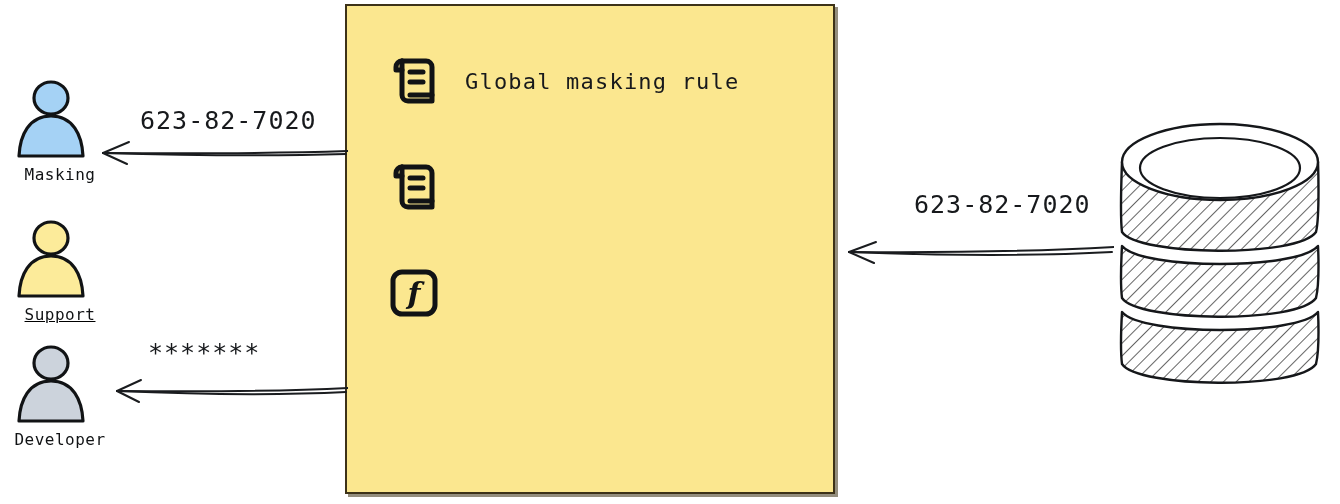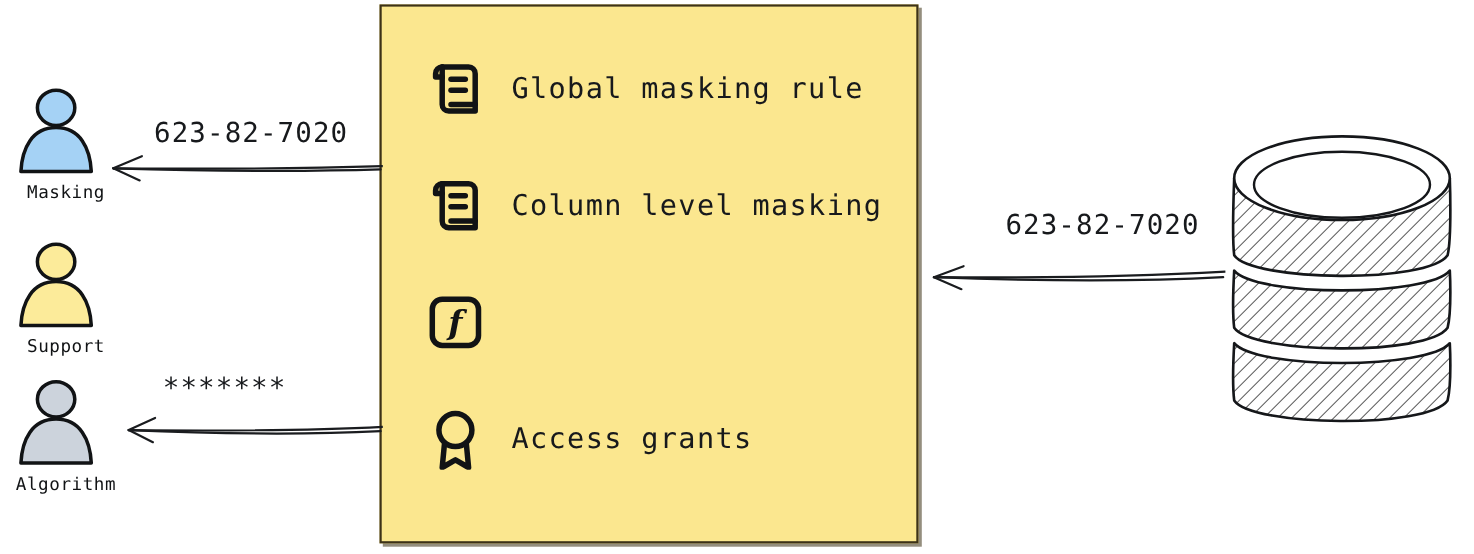--- a/index.html
+++ b/index.html
@@ -48,21 +48,21 @@
   .policy-icon {
     width: 58px;
     height: 58px;
     flex: 0 0 58px;
     display: flex;
     align-items: center;
     justify-content: center;
   }
   .policy-label {
     font-family: "DejaVu Sans Mono", monospace;
-    font-size: 26px;
+    font-size: 22px;
     letter-spacing: 1.2px;
     color: #17191c;
     white-space: nowrap;
   }
 
   
   .actor {
     position: absolute;
     width: 112px;
     text-align: center;
@@ -136,69 +136,57 @@
           <svg width="52" height="52" viewBox="0 0 52 52">
             <g fill="none" stroke="#111315" stroke-width="5" stroke-linecap="round" stroke-linejoin="round">
               <path d="M14 6 h24 a6 6 0 0 1 6 6 v28 h-22"></path>
               <path d="M14 6 a6 6 0 0 0 -6 6 v3 h6"></path>
               <path d="M14 6 v34 a6 6 0 0 0 6 6 h24 v-6"></path>
               <path d="M22 17 h13"></path>
               <path d="M22 27 h13"></path>
             </g>
           </svg>
         </span>
-        <span class="policy-label">Column level masking</span>
       </div>
 
       <div class="policy-row">
         <span class="policy-icon">
           <svg width="52" height="52" viewBox="0 0 52 52">
             <rect x="5" y="5" width="42" height="42" rx="9" ry="9" fill="none" stroke="#111315" stroke-width="5"></rect>
             <text x="26" y="37" text-anchor="middle" font-family="DejaVu Serif, serif" font-style="italic" font-weight="bold" font-size="30" fill="#111315">f</text>
           </svg>
         </span>
       </div>
 
-      <div class="policy-row">
-        <span class="policy-icon">
-          <svg width="52" height="56" viewBox="0 0 52 56">
-            <g fill="none" stroke="#111315" stroke-width="5" stroke-linecap="round" stroke-linejoin="round">
-              <circle cx="26" cy="20" r="15"></circle>
-              <path d="M16 33 L14 54 L26 47 L38 54 L36 33"></path>
-            </g>
-          </svg>
-        </span>
-        <span class="policy-label">Access grants</span>
-      </div>
 
     </div>
   </div>
 
   <div class="actor" style="left:4px; top:78px;">
     <svg class="actor-glyph" viewBox="0 0 112 86">
       <ellipse cx="47" cy="20" rx="17" ry="16" fill="#a5d2f5" stroke="#111315" stroke-width="3.2"></ellipse>
       <path d="M47 38 C25 38 16 57 15 78 L79 78 C78 57 69 38 47 38 Z" fill="#a5d2f5" stroke="#111315" stroke-width="3.2" stroke-linejoin="round"></path>
     </svg>
     <div class="actor-label">Masking</div>
   </div>
 
-  <div class="actor" style="left:4px; top:218px;">
+  <div class="actor" style="left:4px; top:218px;text-decoration:underline;">
     <svg class="actor-glyph" viewBox="0 0 112 86">
       <ellipse cx="47" cy="20" rx="17" ry="16" fill="#fceb9a" stroke="#111315" stroke-width="3.2"></ellipse>
       <path d="M47 38 C25 38 16 57 15 78 L79 78 C78 57 69 38 47 38 Z" fill="#fceb9a" stroke="#111315" stroke-width="3.2" stroke-linejoin="round"></path>
     </svg>
     <div class="actor-label">Support</div>
   </div>
 
   <div class="actor" style="left:4px; top:343px;">
     <svg class="actor-glyph" viewBox="0 0 112 86">
       <ellipse cx="47" cy="20" rx="17" ry="16" fill="#ccd3dc" stroke="#111315" stroke-width="3.2"></ellipse>
       <path d="M47 38 C25 38 16 57 15 78 L79 78 C78 57 69 38 47 38 Z" fill="#ccd3dc" stroke="#111315" stroke-width="3.2" stroke-linejoin="round"></path>
     </svg>
-    <div class="actor-label">Algorithm</div>
+    <div class="actor-label">Developer</div>
   </div>
 
   <div class="flow" style="left:96px; top:106px; width:252px; height:60px;">
     <span class="flow-caption" style="left:44px; top:0px;">623-82-7020</span>
     <svg class="flow-arrow" style="left:0px; top:34px;" width="252" height="26" viewBox="0 0 252 26">
       <g fill="none" stroke="#1a1c1f" stroke-width="2" stroke-linecap="round">
         <path d="M252 11 C190 13 120 14 7 13"></path>
         <path d="M250 14 C185 16 110 16 7 13"></path>
         <path d="M7 13 L33 2"></path>
         <path d="M7 13 L31 24"></path>

